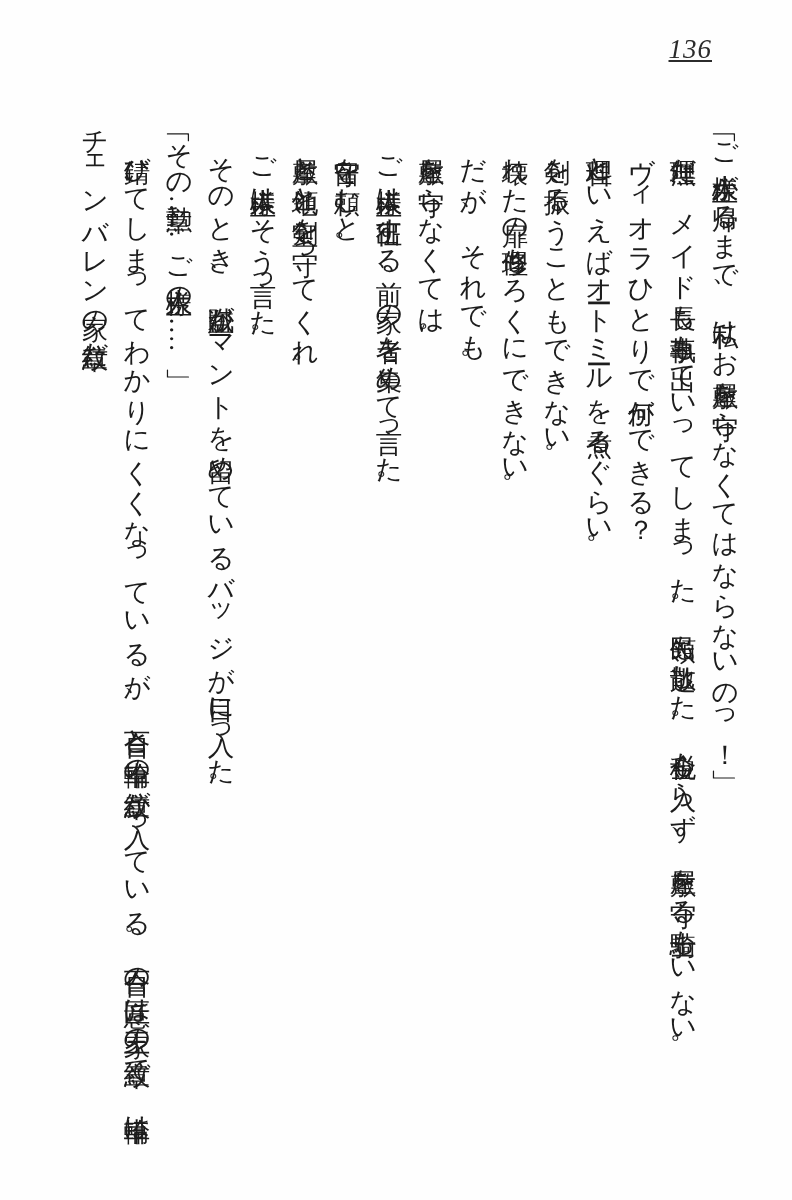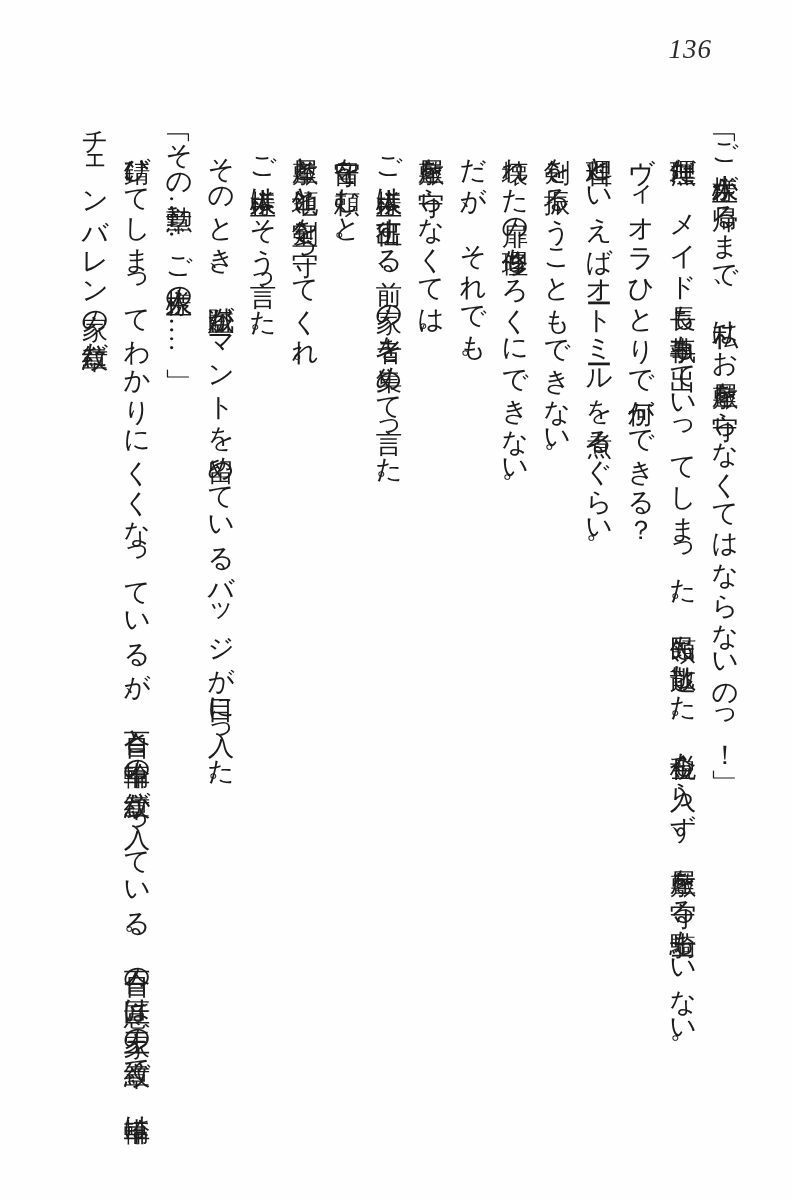--- a/index.html
+++ b/index.html
@@ -21,20 +21,21 @@
   }
   .page-number {
     position: absolute;
     top: 34px;
     right: 80px;
     font-family: "Liberation Serif", "DejaVu Serif", serif;
     font-style: italic;
     font-size: 27px;
     letter-spacing: 1px;
     color: #2b2b2b;
+    text-decoration: underline;
   }
   .vtext {
     position: absolute;
     top: 112px;
     right: 46px;
     height: 1020px;
     writing-mode: vertical-rl;
     -webkit-writing-mode: vertical-rl;
     text-orientation: mixed;
     font-family: "Liberation Serif", "DejaVu Serif", serif;

